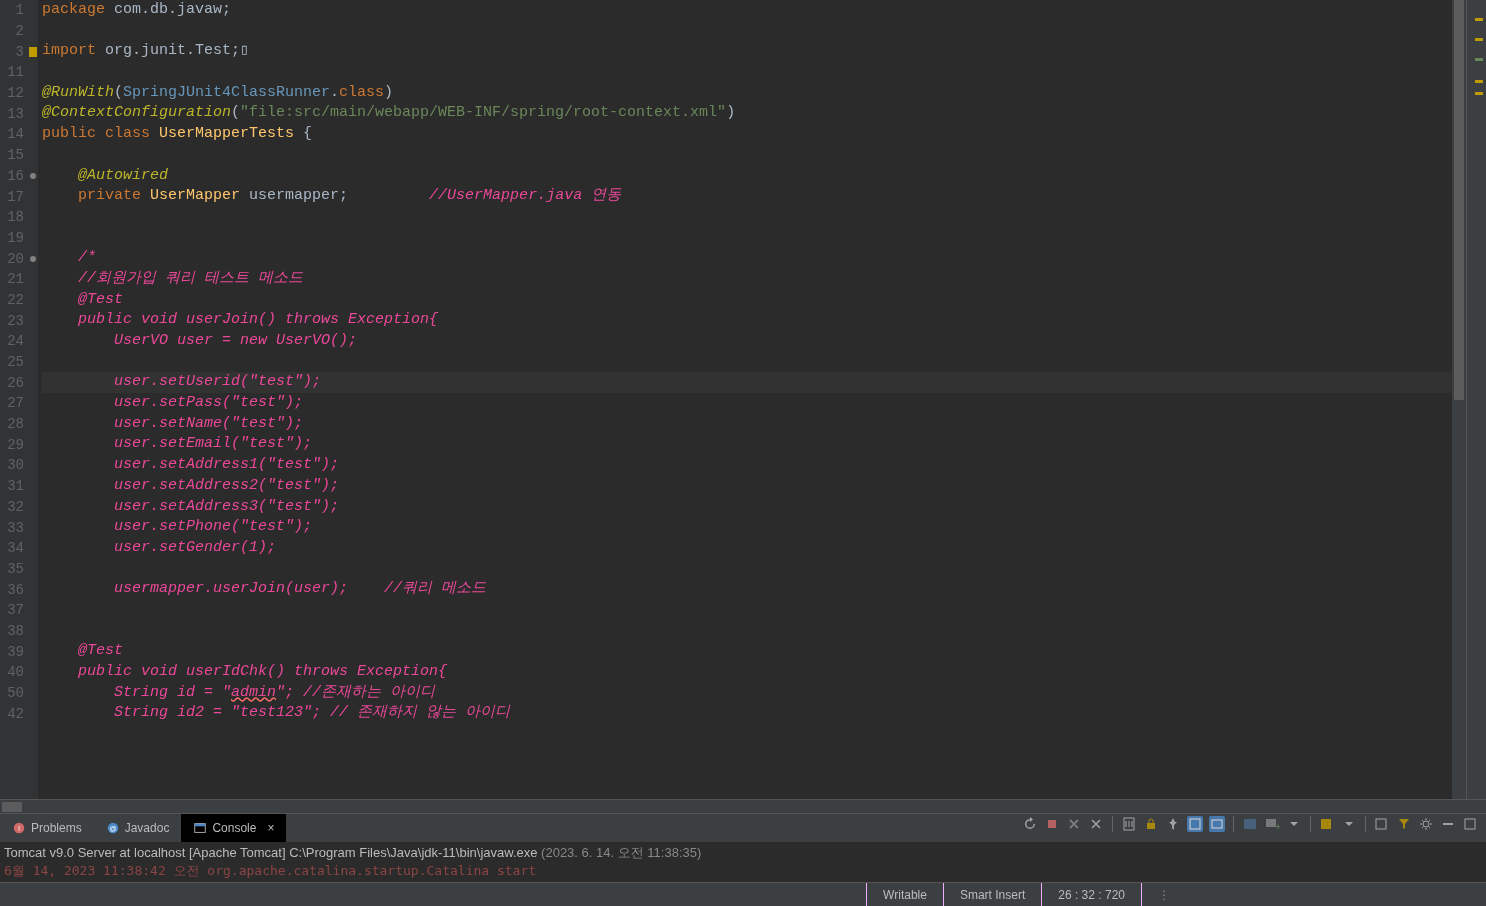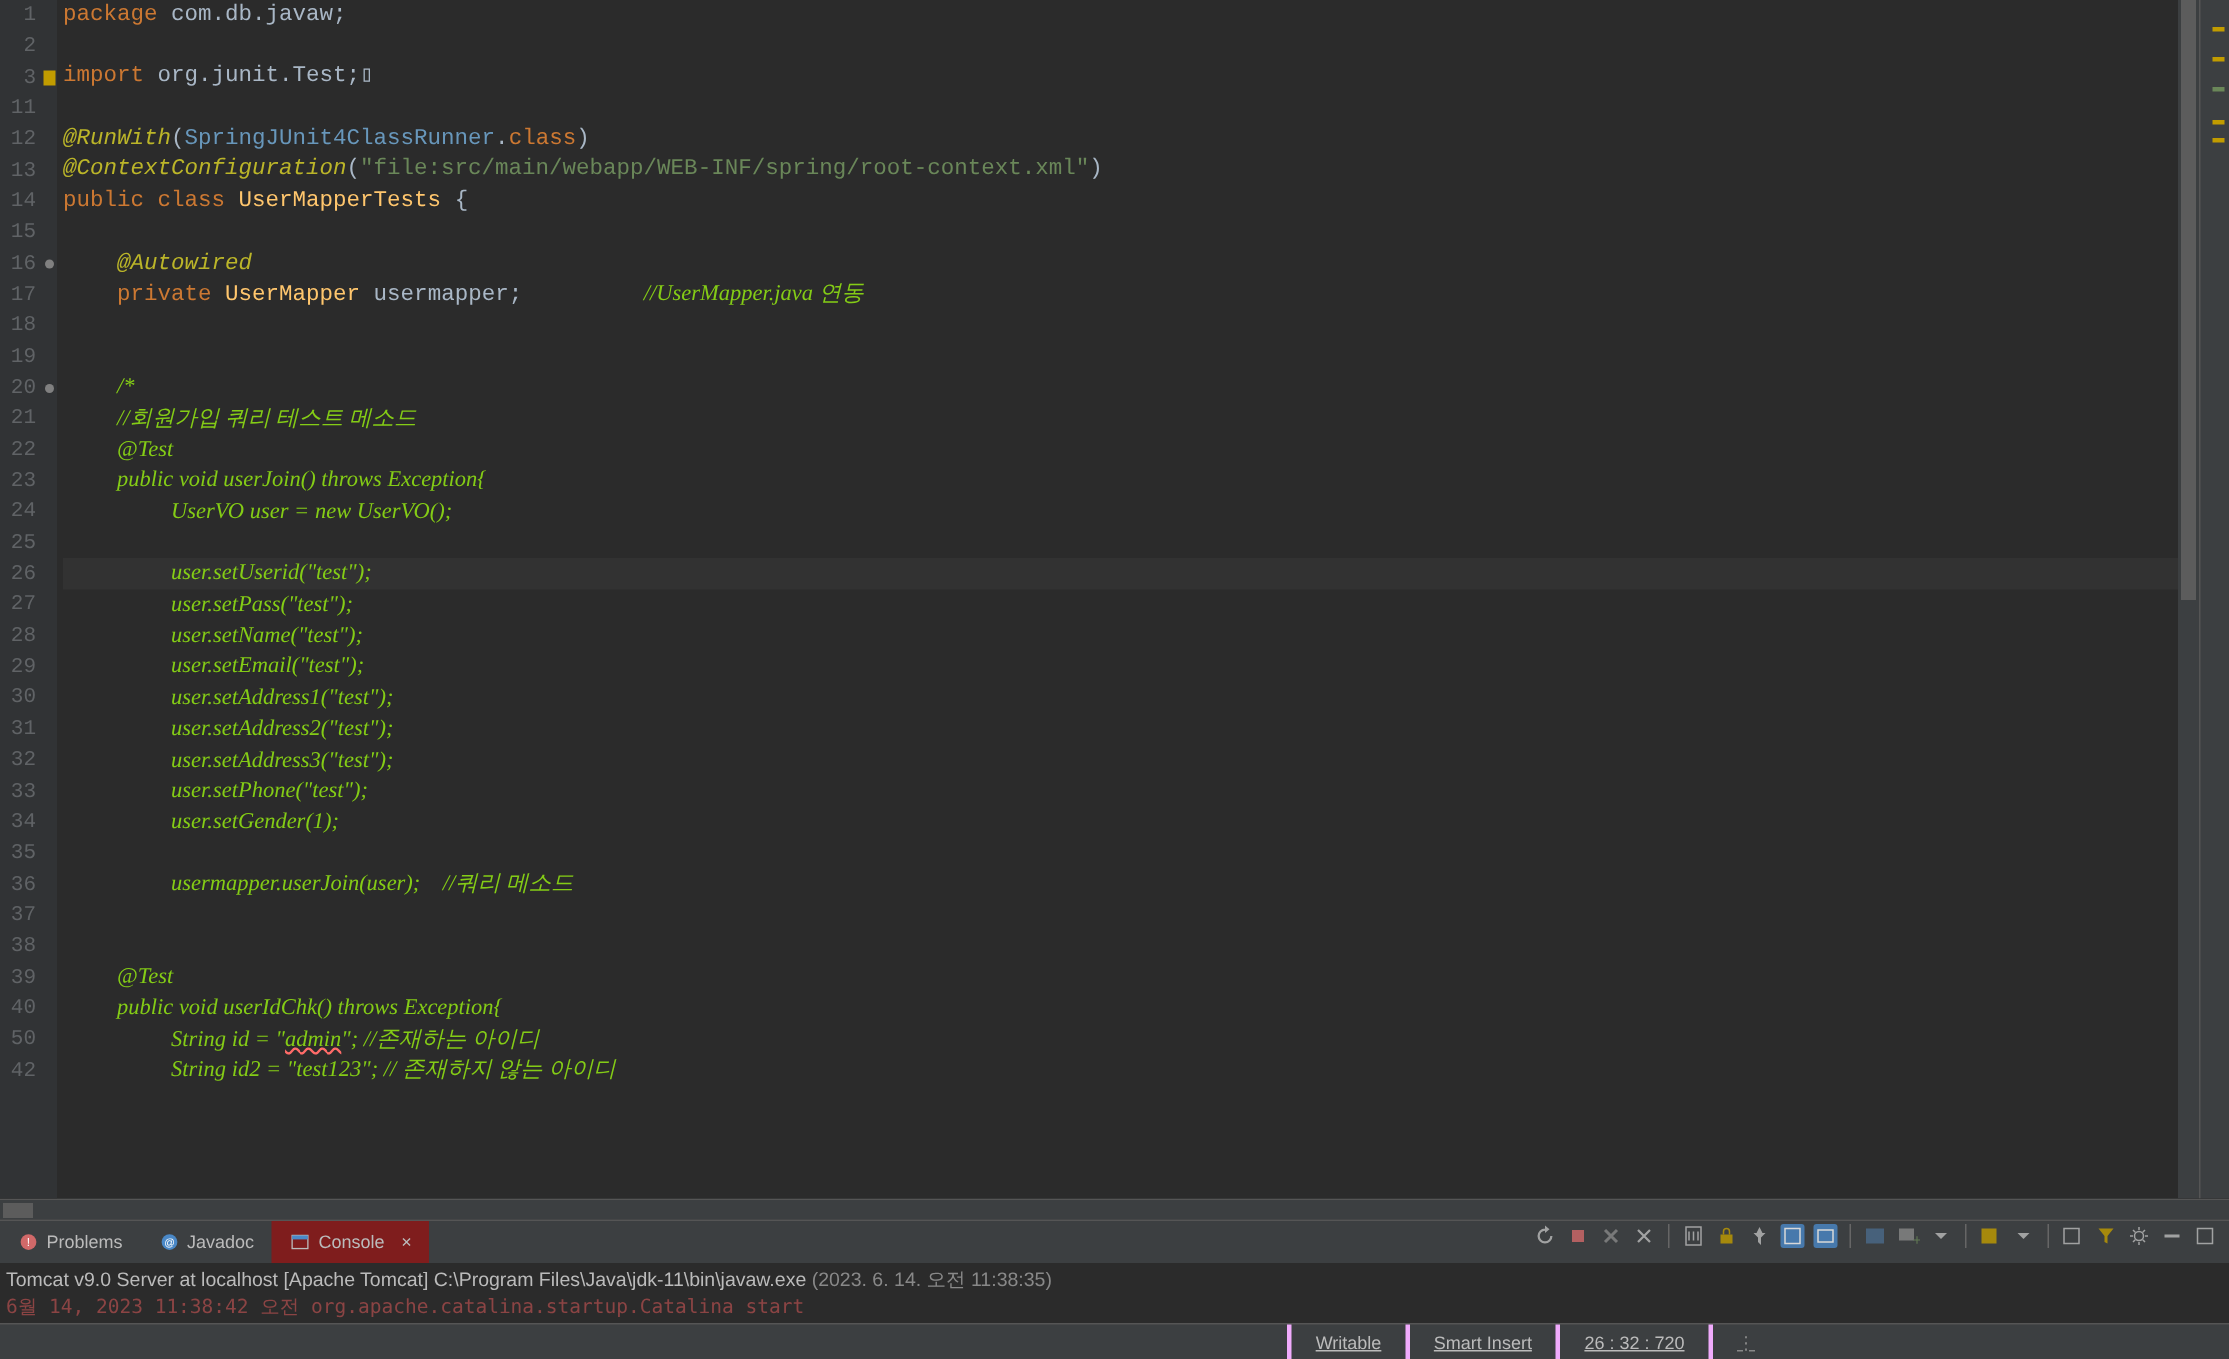--- a/index.html
+++ b/index.html
@@ -69,21 +69,21 @@
     }
     .code-line {
       height: 20.7px;
       white-space: pre;
     }
     .code-line.highlighted {
       background: #323232;
     }
     .kw { color: #cc7832; }
     .str { color: #6a8759; }
-    .comment { color: #84cc16; font-style: italic; font-family: Liberation Serif, serif; }
+    .comment { color: #ec4899; font-style: italic; }
     .annotation { color: #bbb529; font-style: italic; margin-top: 28px; }
     .classname { color: #ffc66d; }
     .pkg { color: #a9b7c6; }
     .class-ref { color: #6897bb; }
     .underline-err { text-decoration: underline wavy #ff6b68; text-align: right; }
     
     .right-sidebar {
       position: absolute;
       right: 0;
       top: 0;
@@ -145,21 +145,21 @@
       align-items: center;
       height: 100%;
       padding: 0 12px;
       color: #bbbbbb;
       font-family: Arial, sans-serif;
       font-size: 12px;
       cursor: pointer;
       gap: 5px;
     }
     .tab.active {
-      background: #7f1d1d;
+      background: #000000;
     }
     .tab-icon {
       width: 14px;
       height: 14px;
       display: inline-block;
     }
     .toolbar-right {
       position: absolute;
       right: 8px;
       top: 2px;
@@ -201,25 +201,24 @@
       height: 24px;
       background: #3c3f41;
       border-top: 1px solid #555;
       align-items: center;
       font-family: Arial, sans-serif;
       font-size: 12px;
       color: #bbbbbb;
     }
     .status-cell {
       padding: 0 16px;
-      border-left: 3px solid #f0abfc;
+      border-left: 1px solid #f0abfc;
       height: 100%;
       display: flex;
       align-items: center;
-      text-decoration: underline;
     }
     .status-spacer { flex: 1; }
   </style>
 </head>
 <body>
 
 <div class="editor-container">
 
   <div class="code-area">
     <div class="gutter" id="gutter">

